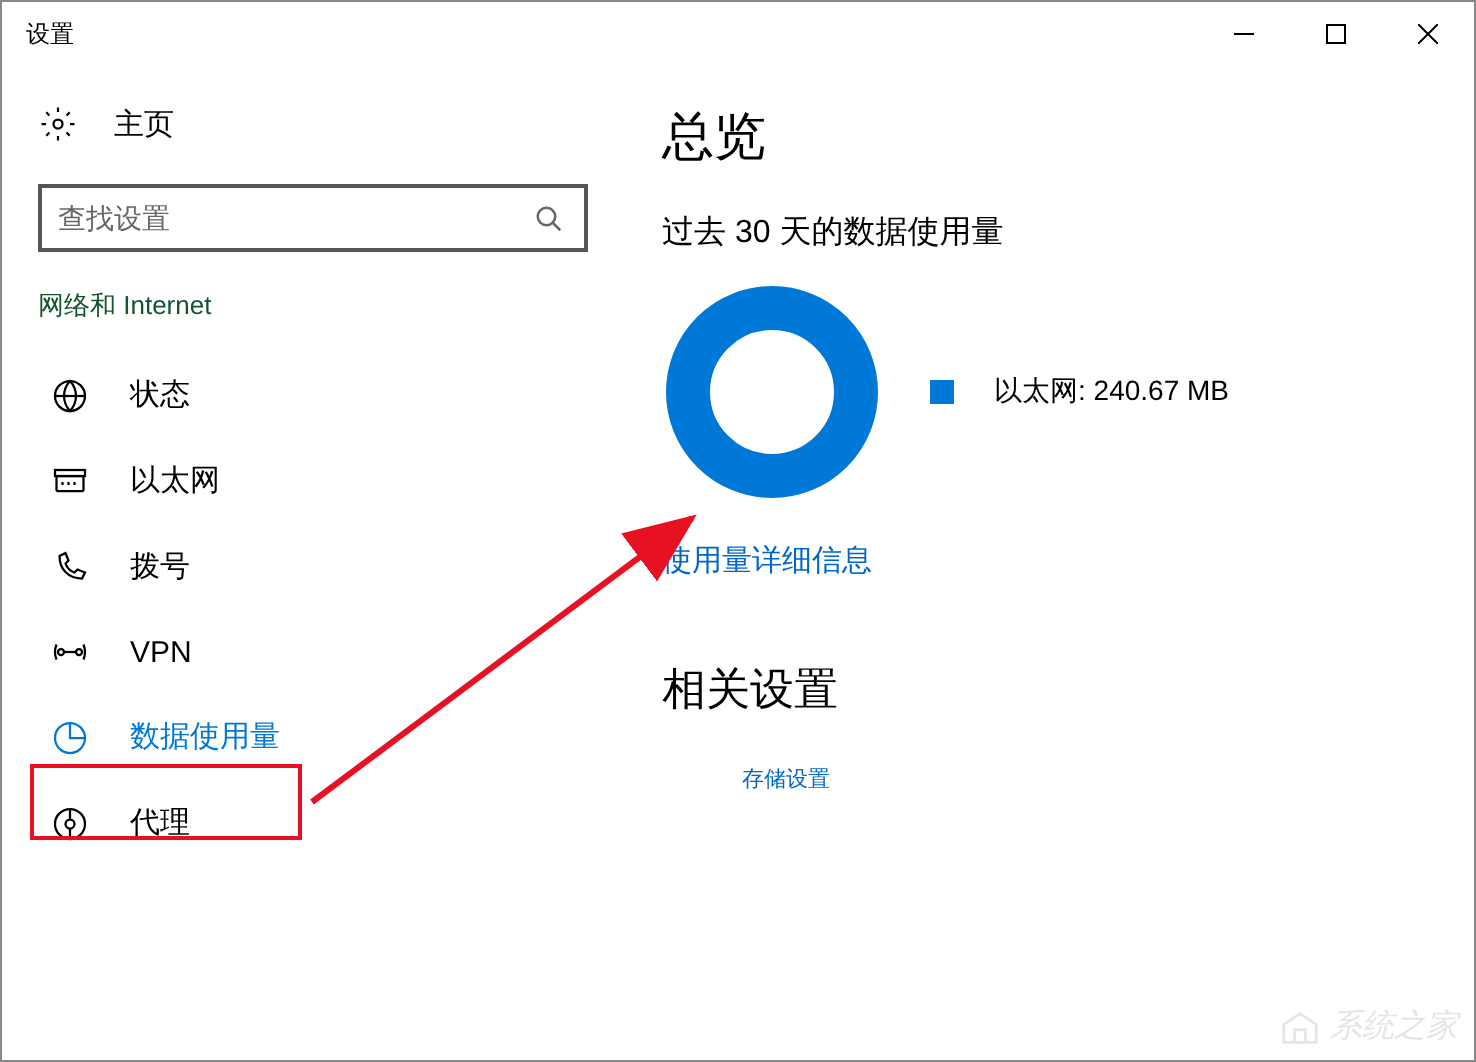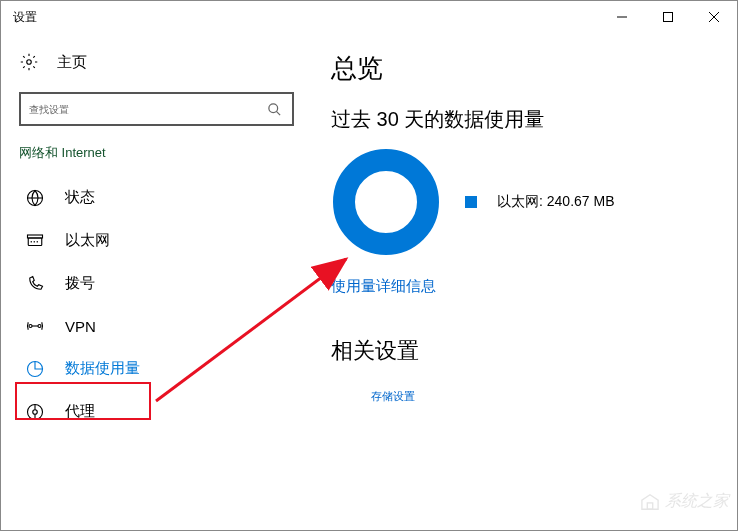--- a/index.html
+++ b/index.html
@@ -12,51 +12,51 @@
     .window-control svg { stroke: #000; fill: none; }
     
     .content { display: flex; height: calc(100% - 32px); }
     
     .sidebar { width: 310px; padding: 12px 0 0 18px; }
     .home-row { display: flex; align-items: flex-start; gap: 18px; padding: 8px 0; cursor: pointer; }
     .home-row .icon-wrap { width: 20px; display: flex; justify-content: center; }
     .home-label { font-size: 15px; color: #000; }
     
     .search-box { margin: 12px 0 18px 0; width: 275px; height: 34px; border: 2px solid #555; display: flex; align-items: center; padding: 0 8px; }
-    .search-input { flex: 1; border: none; outline: none; font-size: 10px; background: transparent; }
+    .search-input { flex: 1; border: none; outline: none; font-size: 14px; background: transparent; }
     .search-input::placeholder { color: #666; }
     .search-icon-btn { width: 20px; height: 20px; display: flex; align-items: center; justify-content: center; cursor: pointer; }
     
     .category-label { font-size: 13px; color: #14532d; margin-bottom: 14px; }
     
     .nav-item { display: flex; align-items: flex-end; gap: 20px; padding: 12px 6px; cursor: pointer; }
     .nav-item .icon-wrap { width: 20px; display: flex; justify-content: center; }
     .nav-label { font-size: 15px; color: #000; }
     .nav-item.selected { position: relative; }
     .nav-item.selected .nav-label { color: #0078d7; }
     .nav-item.selected .icon-wrap svg { stroke: #0078d7; }
     
     .highlight-box { position: absolute; left: 14px; top: 381px; width: 136px; height: 38px; border: 2px solid #e81123; pointer-events: none; }
     
     .main { flex: 1; padding: 18px 20px; }
     .main-title { font-size: 26px; font-weight: 400; margin-bottom: 20px; }
-    .subtitle { font-size: 20px; color: #000; margin-bottom: 14px; }
+    .subtitle { font-size: 16px; color: #000; margin-bottom: 14px; }
     
     .chart-row { display: flex; align-items: center; gap: 24px; margin-bottom: 20px; }
     .donut { width: 110px; height: 110px; }
     .legend { display: flex; align-items: center; gap: 20px; font-size: 14px; }
     .legend-swatch { width: 12px; height: 12px; background: #0078d7; }
     
     .link { color: #0066cc; font-size: 15px; cursor: pointer; margin-bottom: 40px; display: inline-block; }
     .section-title { font-size: 22px; font-weight: 400; margin-bottom: 20px; }
     .sublink { color: #0066cc; font-size: 11px; cursor: pointer; margin-left: 40px; }
     
     .arrow-overlay { position: absolute; pointer-events: none; }
     
-    .watermark { position: absolute; right: 8px; bottom: 18px; color: #ccc; font-size: 16px; font-style: italic; opacity: 0.5; display: flex; align-items: center; gap: 4px; }
+    .watermark { position: absolute; right: 8px; bottom: 6px; color: #ccc; font-size: 16px; font-style: italic; opacity: 0.5; display: flex; align-items: center; gap: 4px; }
   </style>
 </head>
 <body>
 
 <div class="titlebar">
   <span class="titlebar-title">设置</span>
   <div class="window-controls">
     <div class="window-control">
       <svg width="10" height="10" viewBox="0 0 10 10">
           <line x1="0" y1="5" x2="10" y2="5" stroke-width="1"></line>

